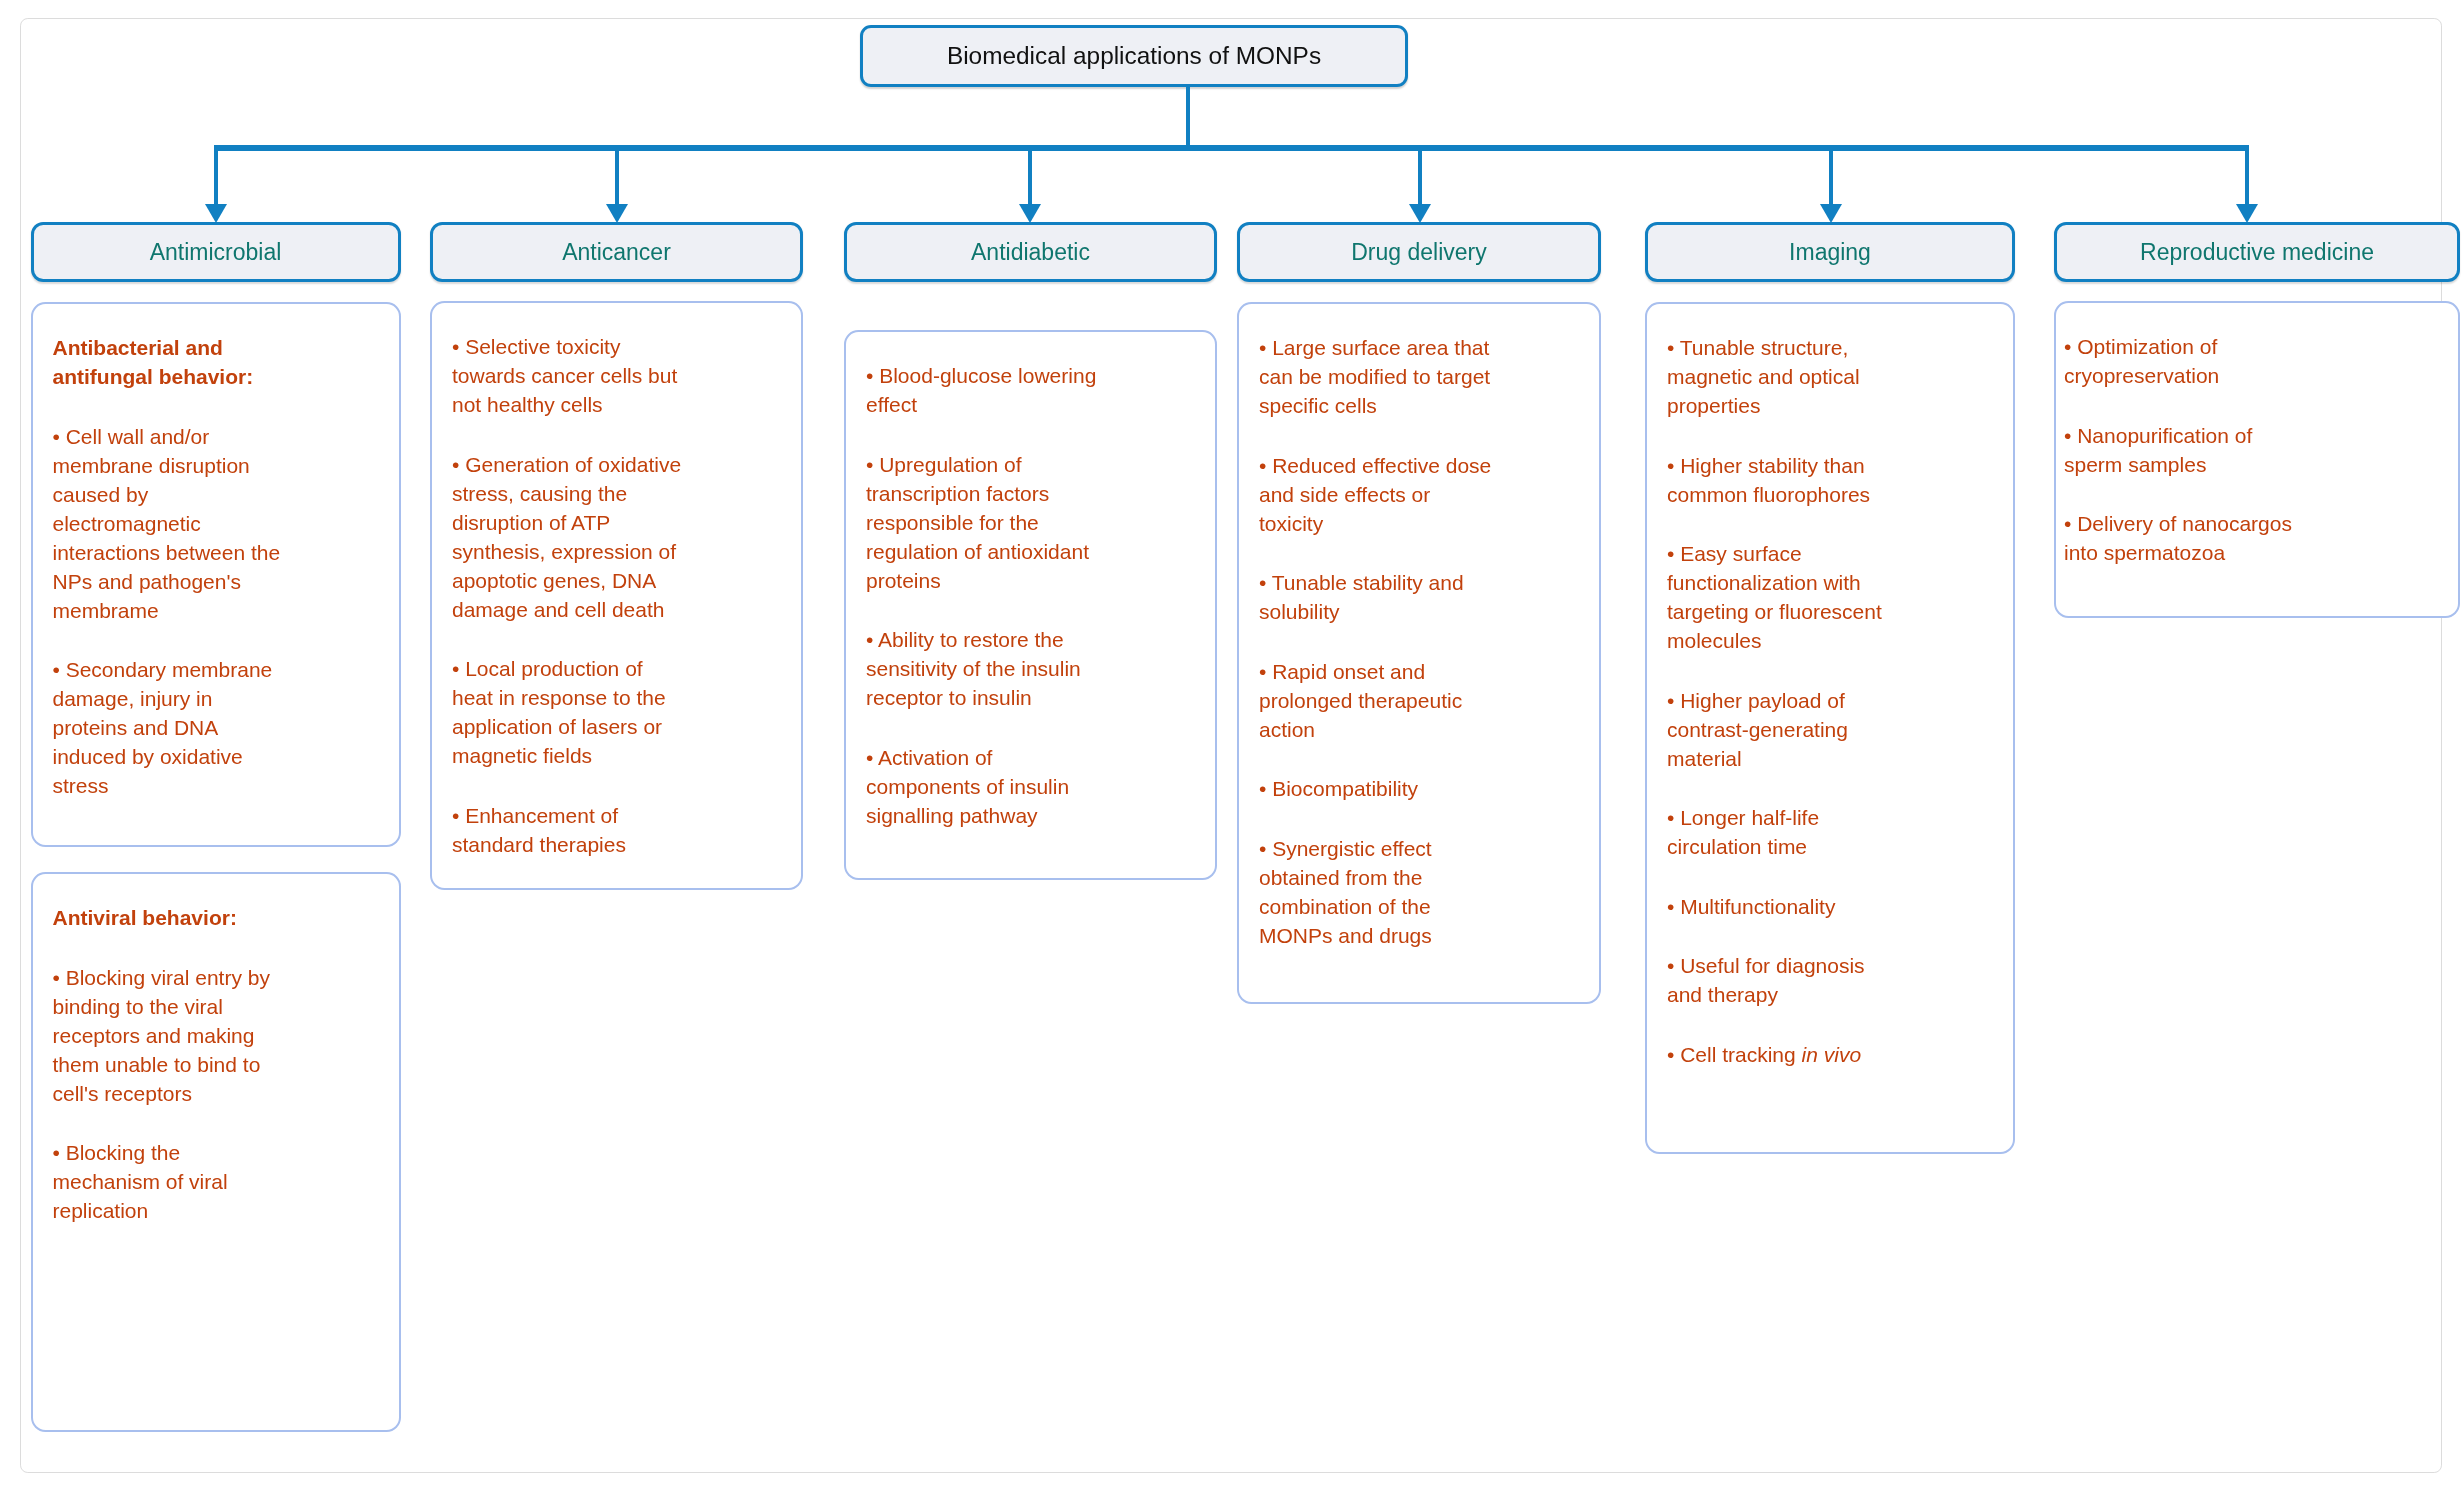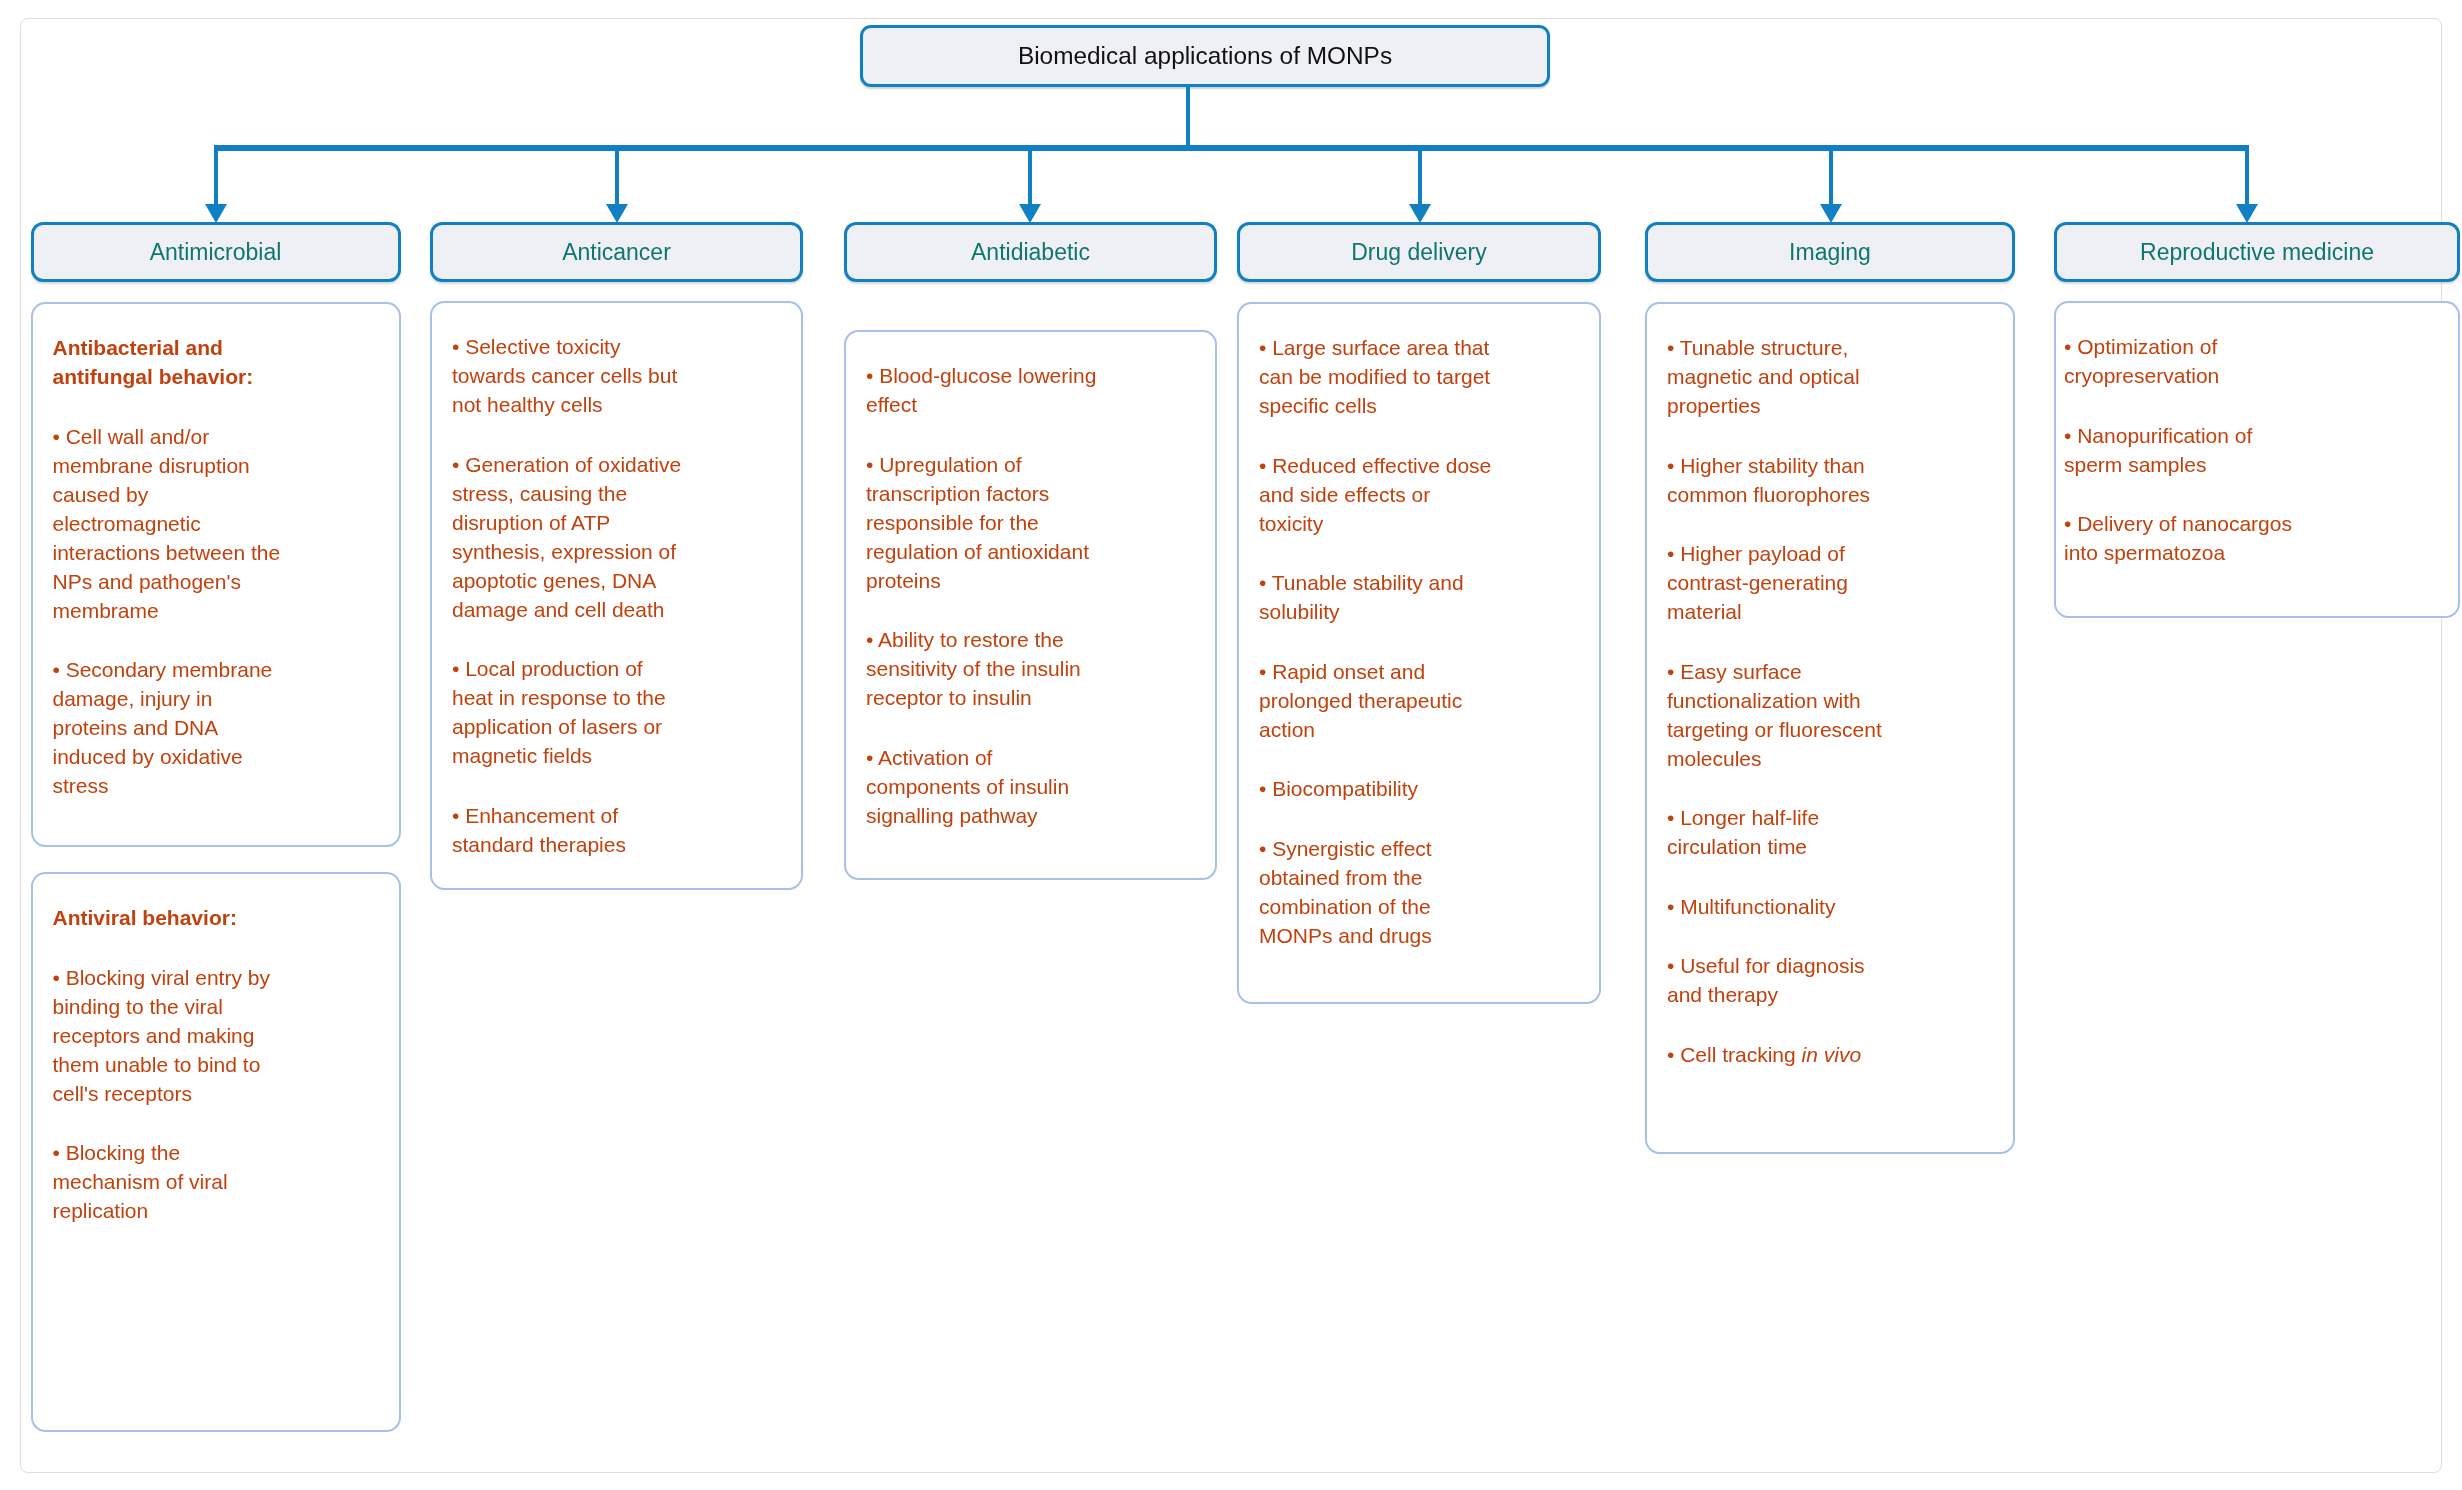--- a/index.html
+++ b/index.html
@@ -15,21 +15,21 @@
   .node{position:absolute;box-sizing:border-box;}
   
   .c1{left:30.5px;width:370px;}
   .c2{left:430px;width:373px;}
   .c3{left:844px;width:373px;}
   .c4{left:1237px;width:364px;}
   .c5{left:1645px;width:370px;}
   .c6{left:2054px;width:406px;}
 
   .title-box{
-    left:860px;top:25px;width:690px;height:62px;
+    left:860px;top:25px;width:548px;height:62px;
     border:3.9px solid #1180c2;border-radius:11px;background:#eef0f5;
     display:flex;align-items:center;justify-content:center;
     font-size:24.4px;color:#111;box-shadow:0 1.1px 1.7px rgba(0,0,0,0.18);
   }
   .header{
     top:222px;height:60px;
     border:3.9px solid #1180c2;border-radius:12.2px;background:#eef0f5;
     display:flex;align-items:center;justify-content:center;
     font-size:23px;color:#0f766e;box-shadow:0 1.1px 1.7px rgba(0,0,0,0.15);
   }
@@ -173,27 +173,27 @@
 obtained from the
 combination of the
 MONPs and drugs</p>
   </div>
 <div class="node cbox c5" style="top:302px;min-height:852px;">
     <p class="bullet">• Tunable structure,
 magnetic and optical
 properties</p>
     <p class="bullet">• Higher stability than
 common fluorophores</p>
-    <p class="bullet">• Higher payload of
-contrast-generating
-material</p>
     <p class="bullet">• Easy surface
 functionalization with
 targeting or fluorescent
 molecules</p>
+    <p class="bullet">• Higher payload of
+contrast-generating
+material</p>
     <p class="bullet">• Longer half-life
 circulation time</p>
     <p class="bullet">• Multifunctionality</p>
     <p class="bullet">• Useful for diagnosis
 and therapy</p>
     <p class="bullet"><span>• Cell tracking </span><i>in vivo</i></p>
   </div>
 <div class="node cbox c6" style="top:301px;min-height:317px;padding-left:8px;">
     <p class="bullet">• Optimization of
 cryopreservation</p>

